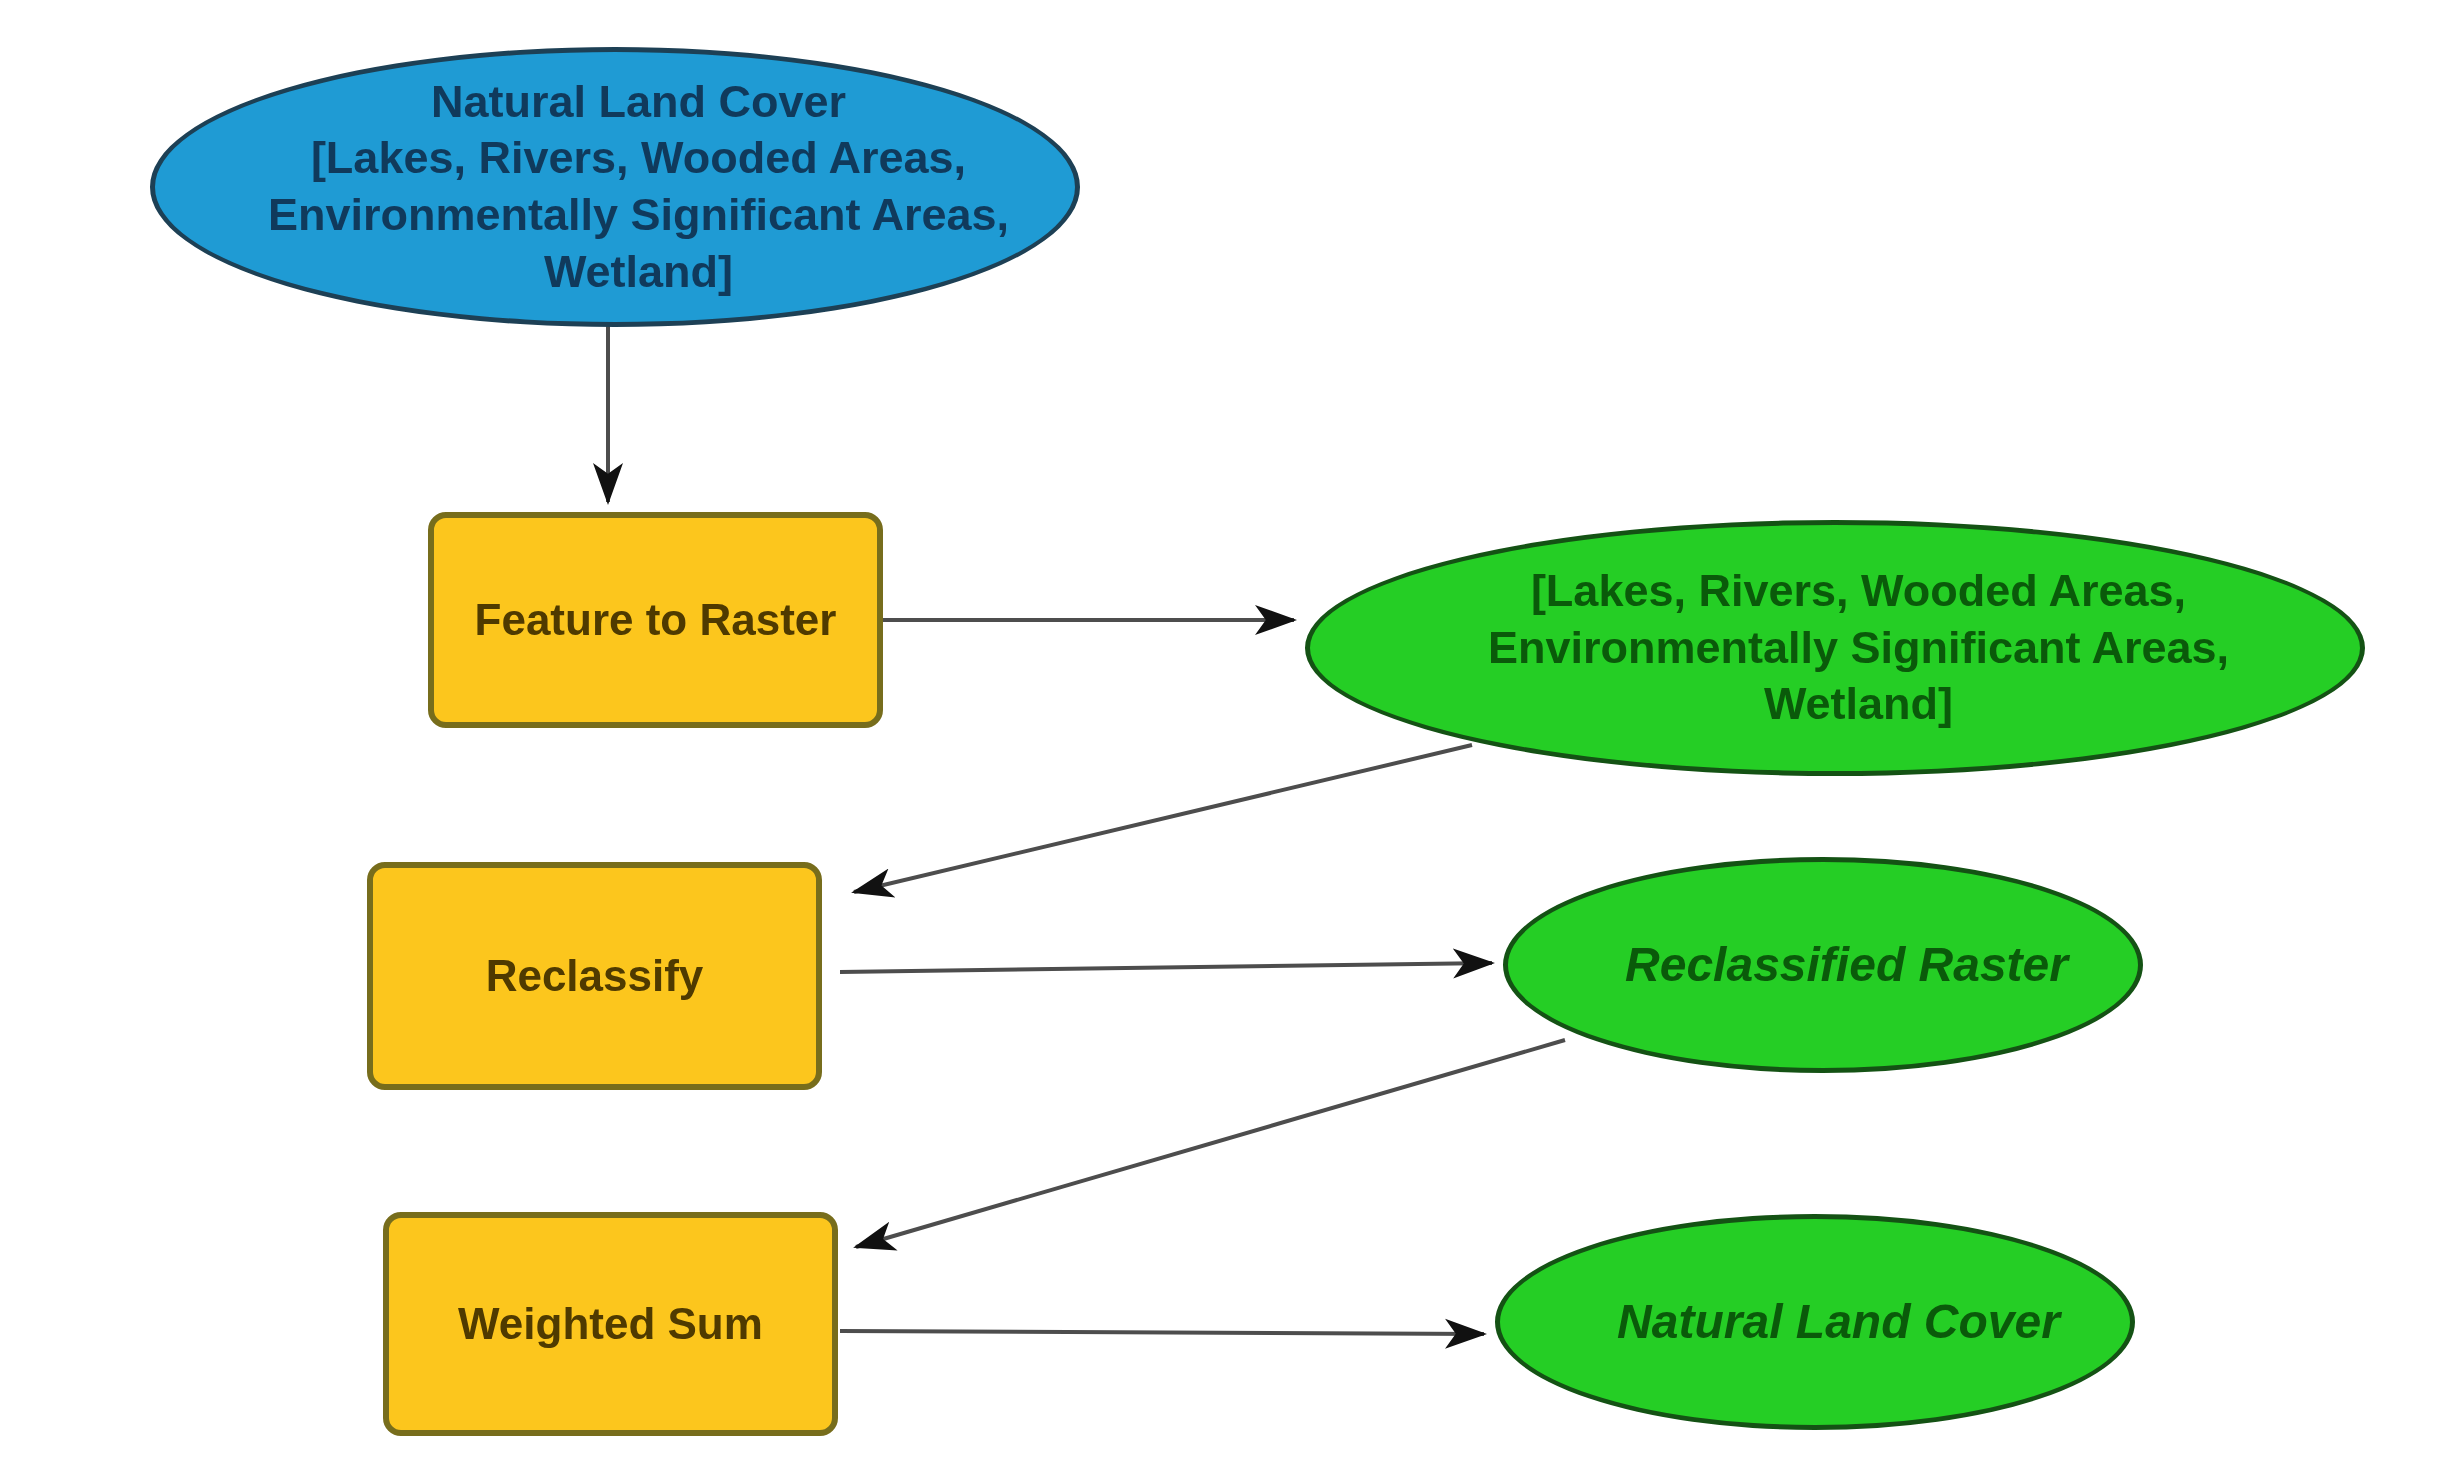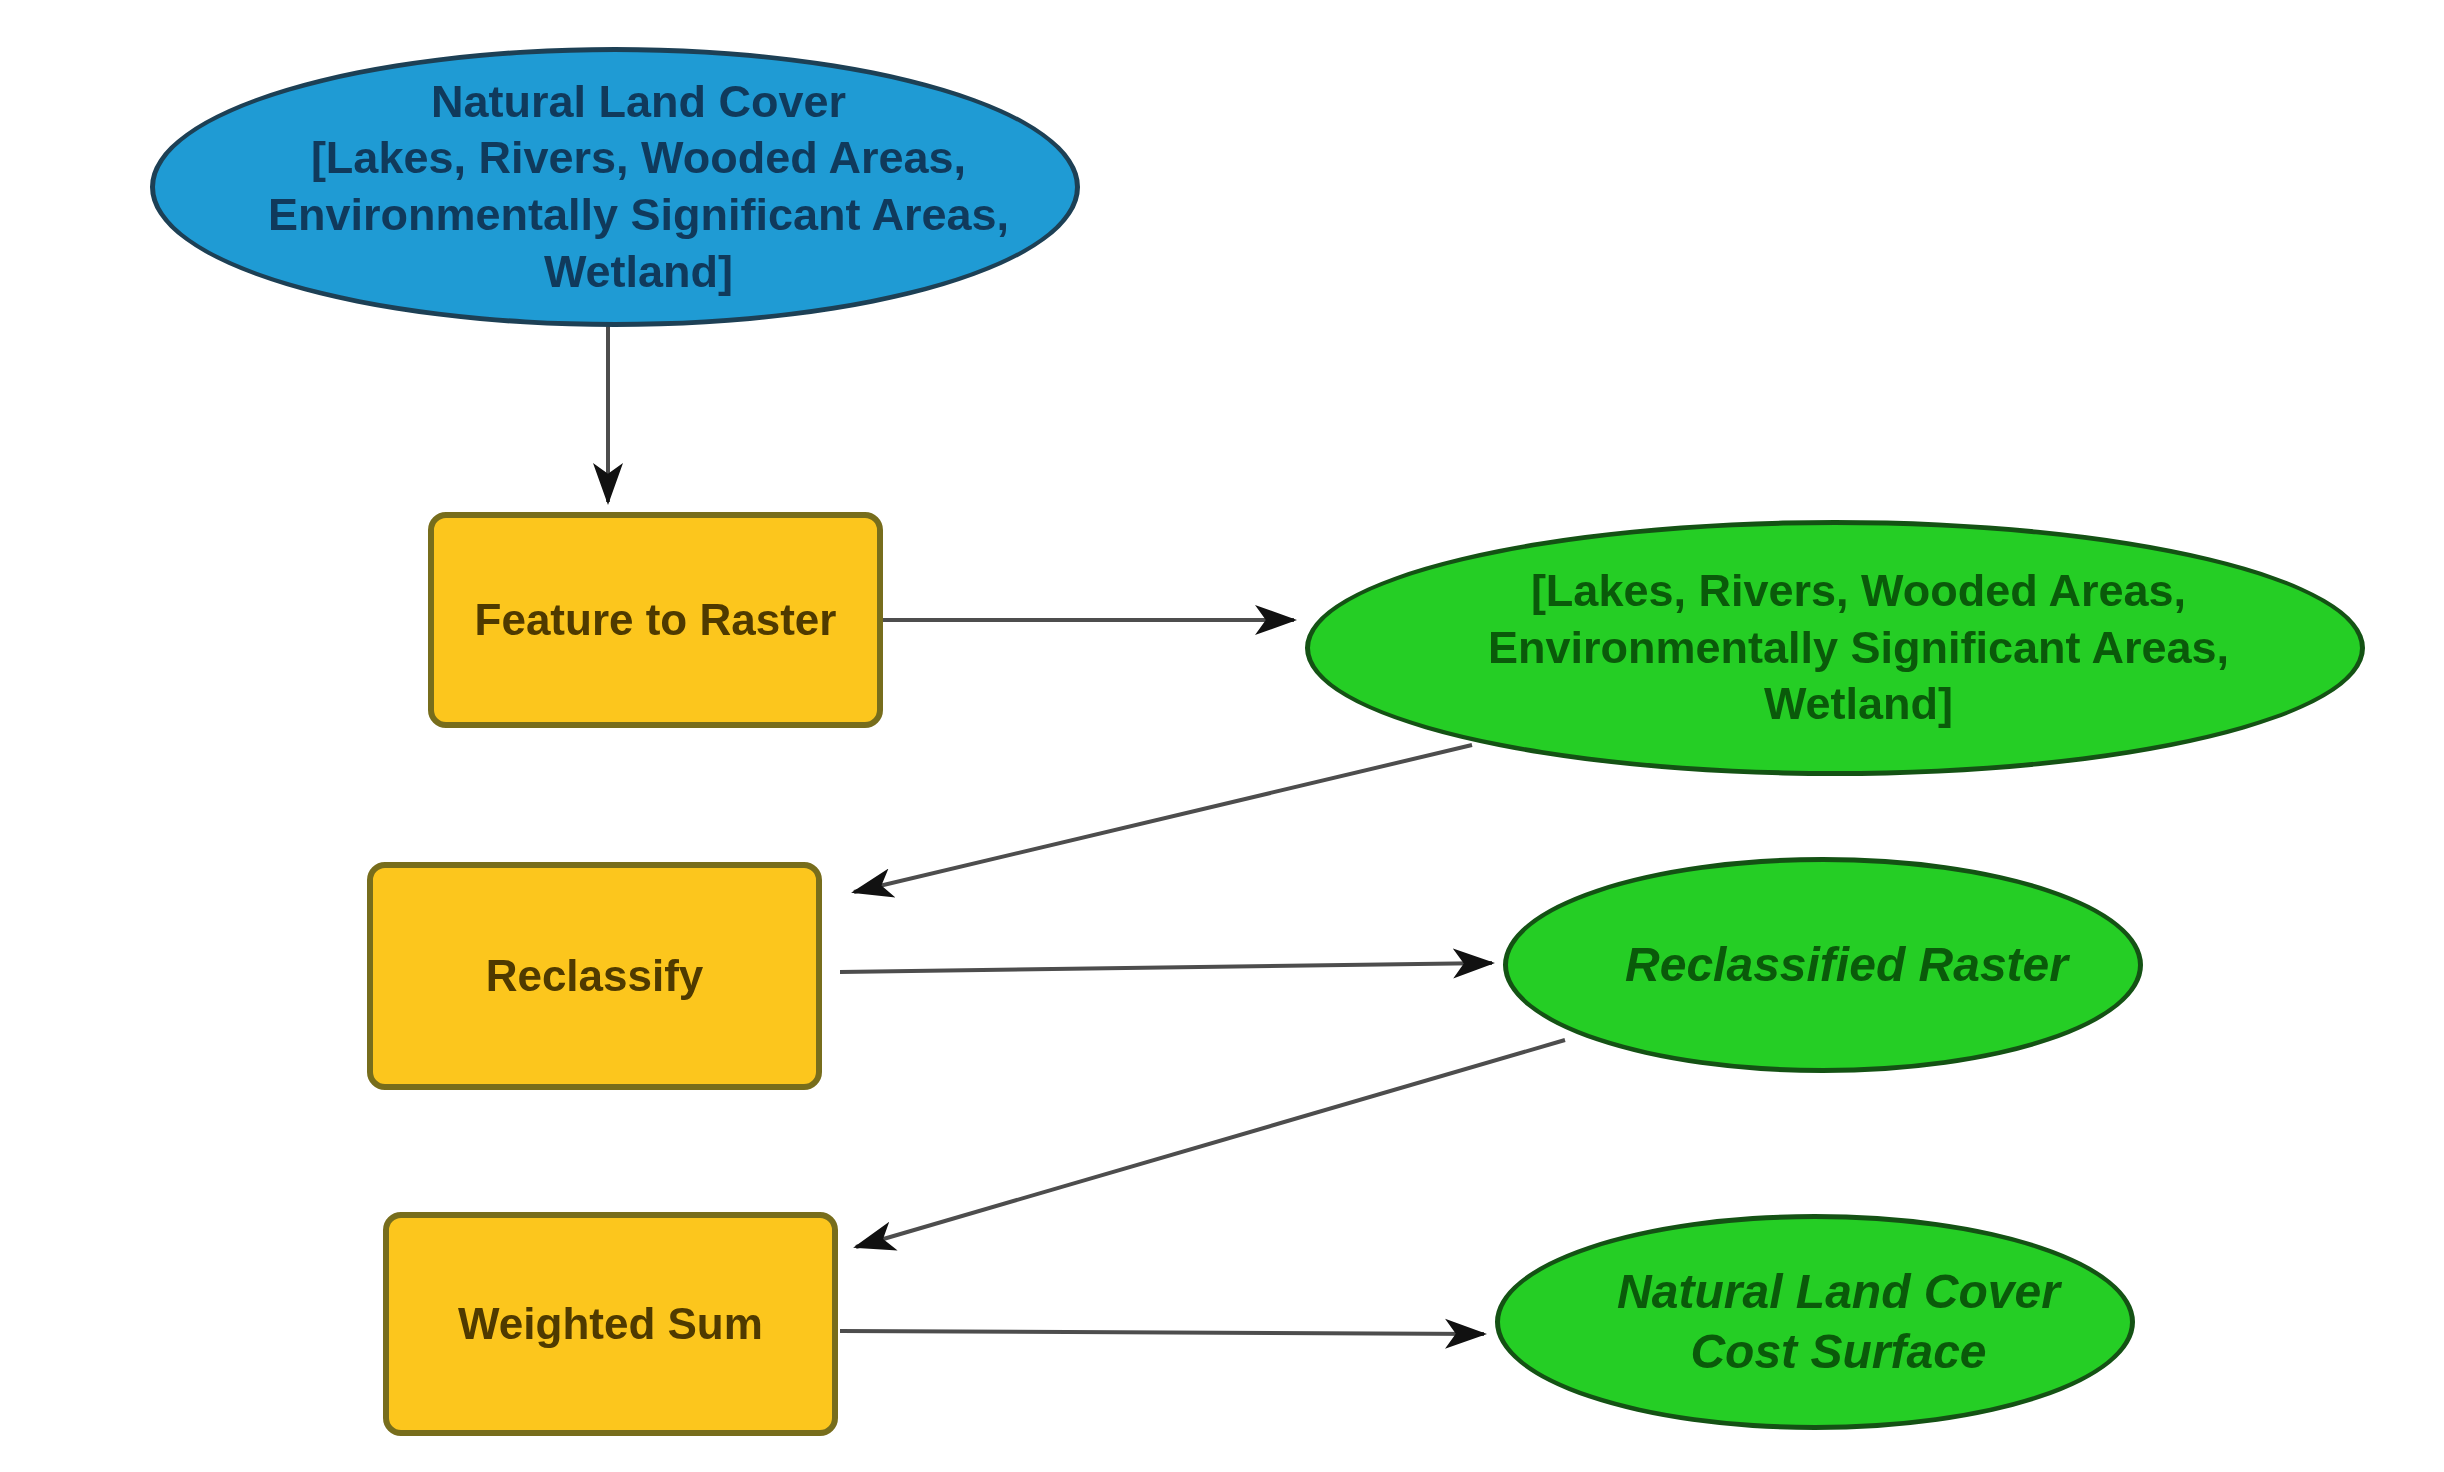--- a/index.html
+++ b/index.html
@@ -114,17 +114,16 @@
     </div>
   </div>
 
   <div class="node tool-box" style="left:383px; top:1212px; width:455px; height:224px;">
     <span>Weighted Sum</span>
   </div>
 
   <div class="node ellipse ellipse-green fs-42" style="left:1495px; top:1214px; width:640px; height:216px;">
     <div class="label-lines">
       <span>Natural Land Cover</span>
-      <span>Cost Surface</span>
     </div>
   </div>
 
 </div>
 
 </body></html>

